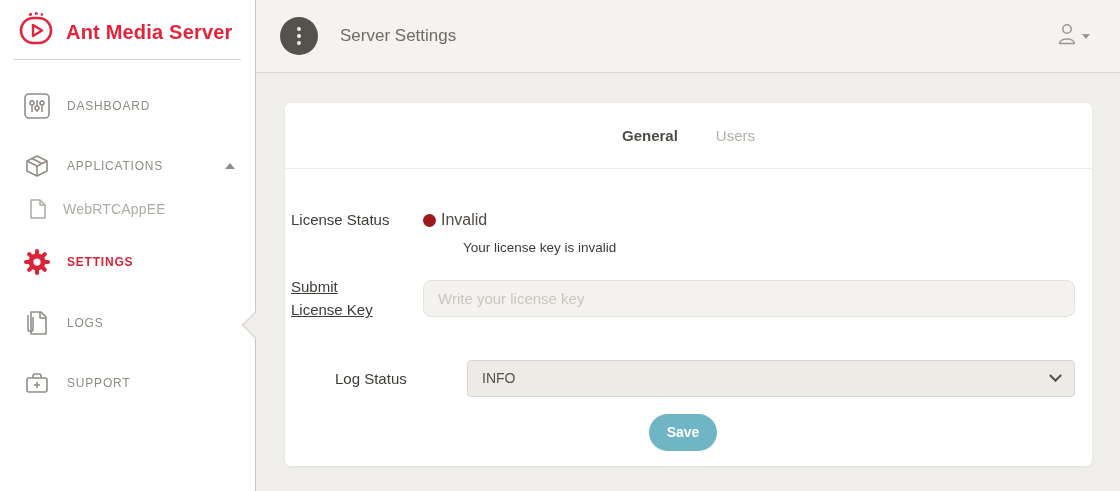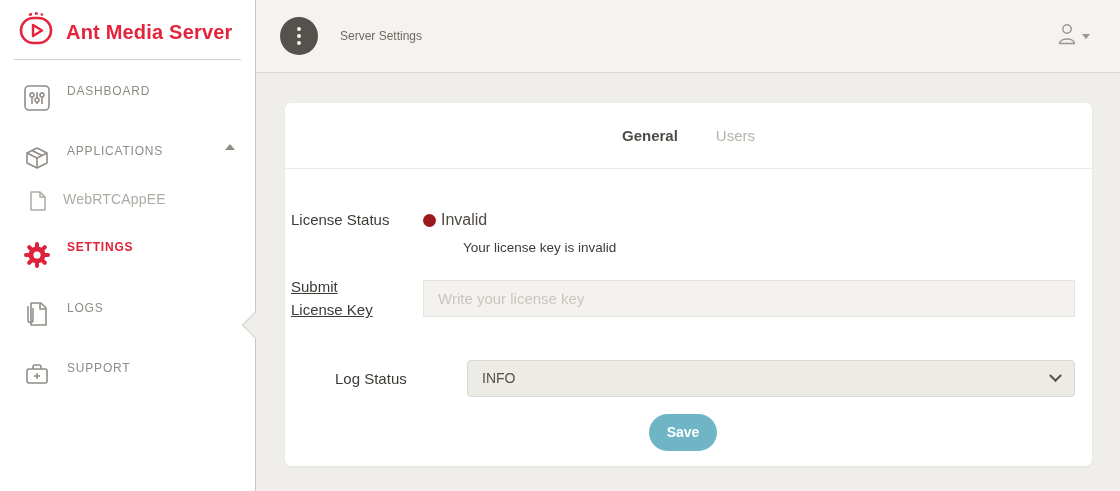--- a/index.html
+++ b/index.html
@@ -7,21 +7,21 @@
     font-family:"Liberation Sans", sans-serif; background:#f0eeea; }
 
   
   .sidebar { position:absolute; left:0; top:0; width:256px; height:491px;
     background:#ffffff; border-right:1px solid #c9c6c1; z-index:2; }
   .logo-row { height:50px; display:flex; align-items:center; padding:14px 0 0 16px; }
   .logo-row svg { flex-shrink:0; }
   .logo-text { margin-left:10px; color:#e4233d; font-size:20px; font-weight:600; letter-spacing:.2px; }
   .logo-divider { margin:9px 14px 0 14px; border-bottom:1px solid #d3d1cc; }
 
-  .nav-item { display:flex; height:44px; padding:0 20px 0 22px;
+  .nav-item { display:flex; align-items:center; height:44px; padding:0 20px 0 22px;
     cursor:pointer; }
   .nav-item .nav-icon { width:30px; display:flex; justify-content:center; flex-shrink:0; }
   .nav-item .nav-label { margin-left:15px; font-size:12px; letter-spacing:.8px;
     color:#8f8b85; font-weight:500; }
   .nav-item.sub { height:36px; padding-left:28px; }
   .nav-item.sub .nav-icon { width:20px; }
   .nav-item.sub .nav-label { margin-left:15px; font-size:14px; letter-spacing:.2px;
     color:#aeaba5; font-weight:400; }
   .nav-caret { margin-left:auto; width:0; height:0; border-left:5px solid transparent;
     border-right:5px solid transparent; border-bottom:6px solid #8f8b85; }
@@ -34,21 +34,21 @@
     border-left:1px solid #d5d2cd; border-bottom:1px solid #d5d2cd; z-index:3; }
 
   
   .main { position:absolute; left:256px; top:0; width:864px; height:491px; }
   .header { height:73px; background:#f5f3ef; border-bottom:1px solid #dcd9d4;
     display:flex; align-items:center; padding:0 30px 0 24px; }
   .kebab-btn { width:38px; height:38px; border-radius:50%; background:#55514d;
     display:flex; flex-direction:column; align-items:center; justify-content:center;
     gap:3px; cursor:pointer; border:none; }
   .kebab-btn i { width:4px; height:4px; border-radius:50%; background:#f5f3ef; }
-  .page-title { margin-left:22px; font-size:12px; color:#6e6a64; font-weight:500; }
+  .page-title { margin-left:22px; font-size:17px; color:#6e6a64; font-weight:500; }
   .user-menu { margin-left:auto; display:flex; align-items:center; cursor:pointer; }
   .user-caret { margin-left:4px; width:0; height:0; border-left:4px solid transparent;
     border-right:4px solid transparent; border-top:5px solid #9b9790; }
 
   
   .content { height:418px; background:#f0eeea; padding:30px 28px 0 29px; }
   .card { background:#ffffff; border-radius:6px; height:363px;
     box-shadow:0 1px 3px rgba(0,0,0,.05); }
   .tabs { height:66px; display:flex; align-items:center; justify-content:center;
     gap:38px; border-bottom:1px solid #eceae5; }
@@ -61,21 +61,21 @@
   .label-col .wrap { display:inline-block; max-width:95px; line-height:1.55;text-decoration:underline; }
   .value-col { flex:1; }
   .status-line { display:flex; align-items:center; }
   .status-dot { width:13px; height:13px; border-radius:50%; background:#9c1a1e;
     flex-shrink:0; }
   .status-text { margin-left:5px; font-size:16px; color:#4e4a45; }
   .status-msg { margin-top:11px; font-size:13.5px; color:#3e3b37;margin-left:40px; }
 
   .row-input { margin-top:20px; align-items:center; }
   .license-input { width:100%; height:37px; background:#f4f2ee; border:1px solid #e6e3de;
-    border-radius:0; padding:0 14px; font-size:15px; color:#55514c;
+    border-radius:8px; padding:0 14px; font-size:15px; color:#55514c;
     font-family:"Liberation Sans", sans-serif; outline:none; }
   .license-input::placeholder { color:#c9c5bf; }
 
   .row-select { margin-top:38px; align-items:center;margin-left:44px; }
   .log-select { width:100%; height:37px; background:#edebe6; border:1px solid #dbd8d3;
     border-radius:4px; display:flex; align-items:center; padding:0 14px;
     cursor:pointer; }
   .log-select-value { font-size:14px; color:#55514c; }
   .select-chevron { margin-left:auto; width:9px; height:9px;
     border-right:2px solid #55514c; border-bottom:2px solid #55514c;

